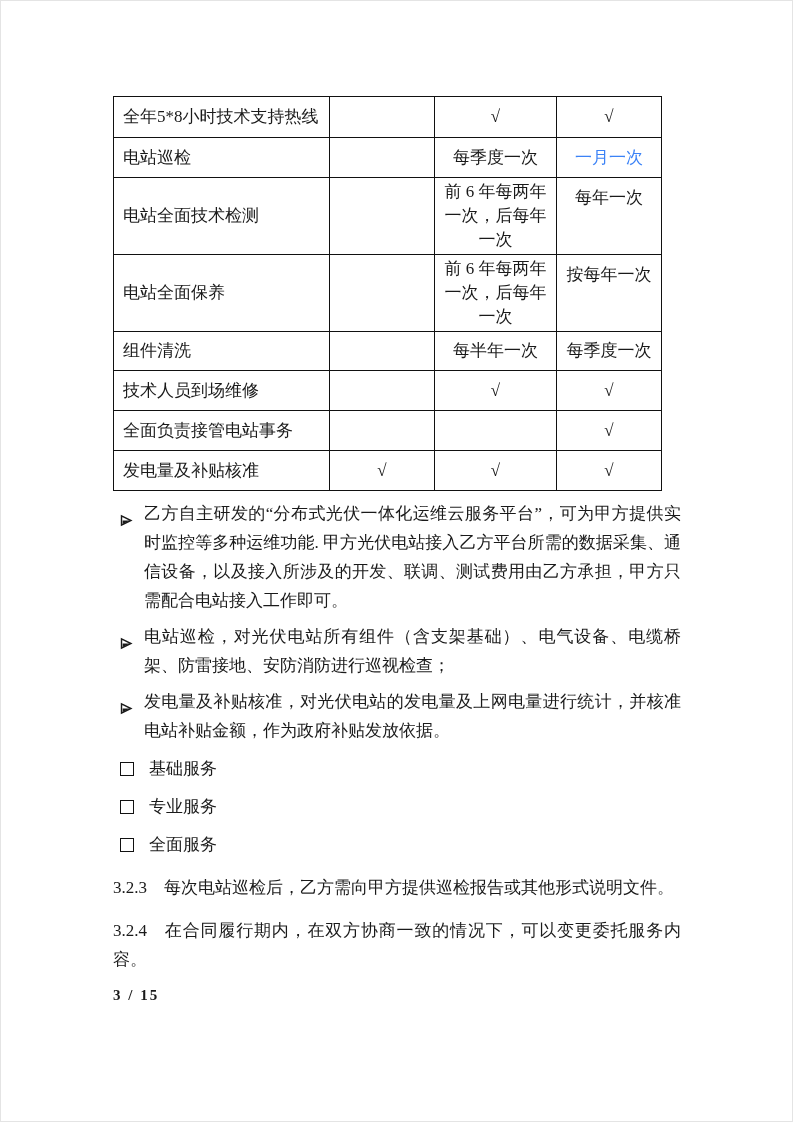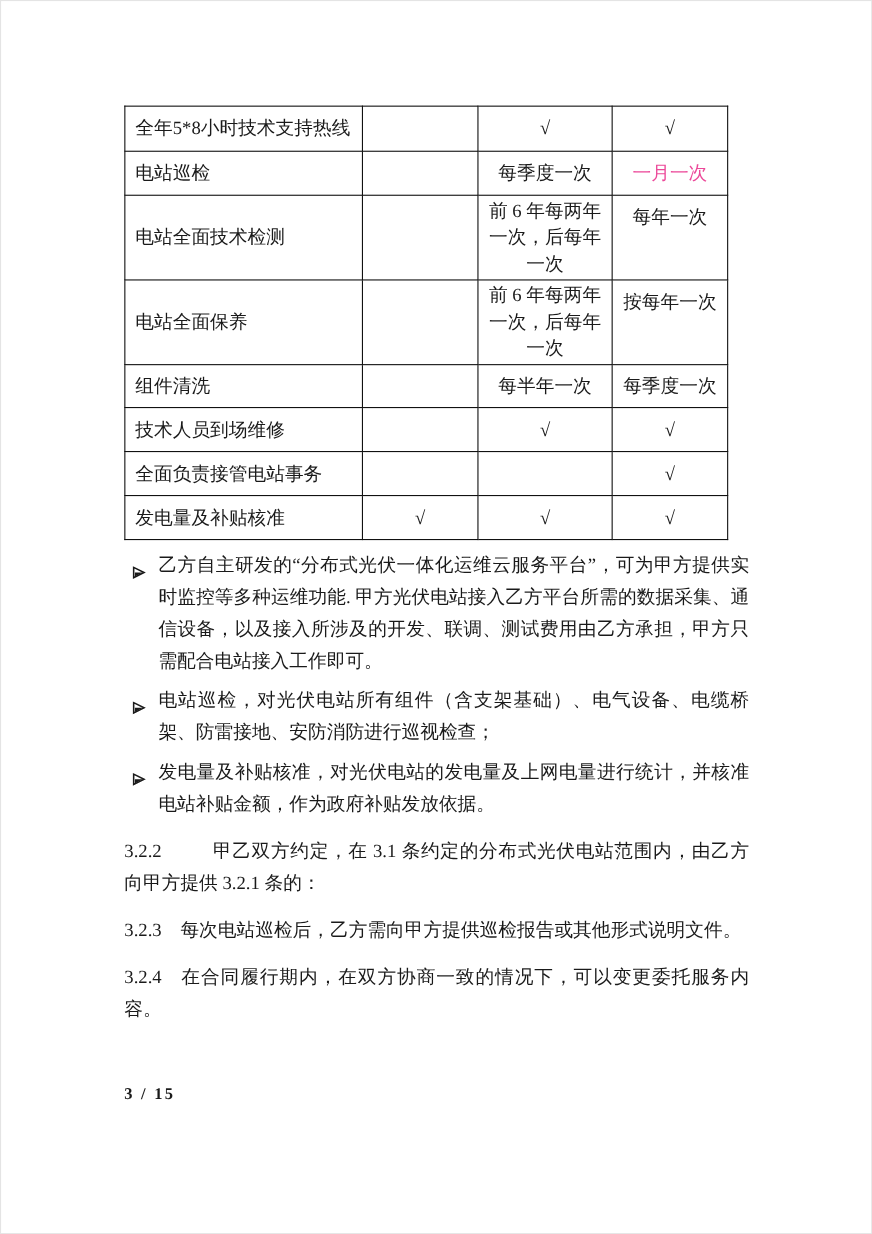--- a/index.html
+++ b/index.html
@@ -28,21 +28,21 @@
   .service-table td {
     border: 1.5px solid #111111;
     font-size: 17px;
     line-height: 24px;
     padding: 2px 5px;
     vertical-align: middle;
     overflow: hidden;
   }
   .service-table td.c1 { text-align: left; padding-left: 9px; }
   .service-table td.cm { text-align: center; }
-  .red { color: #ec4899; margin-left: 20px; }
+  .red { color: #3b82f6; margin-left: 20px; }
   tr.h41 { height: 41px; }
   tr.h40 { height: 40px; }
   tr.h76 { height: 76px; }
   tr.h73 { height: 73px; }
   tr.h39 { height: 39px; }
 
   .bullet-list { margin-top: 8px; width: 568px; }
   .bullet {
     display: flex;
     font-size: 17px;
@@ -179,24 +179,35 @@
         <span class="marker">
           <svg width="13" height="13" viewBox="0 0 13 13">
               <path d="M1.5 1.8 L11 6.5 L1.5 11.2 Z" fill="none" stroke="#1a1a1a" stroke-width="1.4"></path>
               <path d="M2.6 6.5 L10 6.5 L2.6 10.2 Z" fill="#1a1a1a" stroke="none"></path>
             </svg>
         </span>
         <div class="btext">发电量及补贴核准，对光伏电站的发电量及上网电量进行统计，并核准电站补贴金额，作为政府补贴发放依据。</div>
       </div>
     </div>
 
-    <p class="clause">
-      <span>3.2.2</span><span class="spacer-wide"></span><span>甲乙双方约定，在 3.1 条约定的分布式光伏电站范围内，由乙方向甲方提供 3.2.1 条的：</span>
-    </p>
-
+
+    <div class="check-list">
+      <div class="check-item">
+        <span class="checkbox"></span>
+        <span>基础服务</span>
+      </div>
+      <div class="check-item">
+        <span class="checkbox"></span>
+        <span>专业服务</span>
+      </div>
+      <div class="check-item">
+        <span class="checkbox"></span>
+        <span>全面服务</span>
+      </div>
+    </div>
 
     <p class="clause">
       <span>3.2.3</span><span class="spacer"></span><span>每次电站巡检后，乙方需向甲方提供巡检报告或其他形式说明文件。</span>
     </p>
 
     <p class="clause">
       <span>3.2.4</span><span class="spacer"></span><span>在合同履行期内，在双方协商一致的情况下，可以变更委托服务内容。</span>
     </p>
 
     <div class="footer">3 / 15</div>

